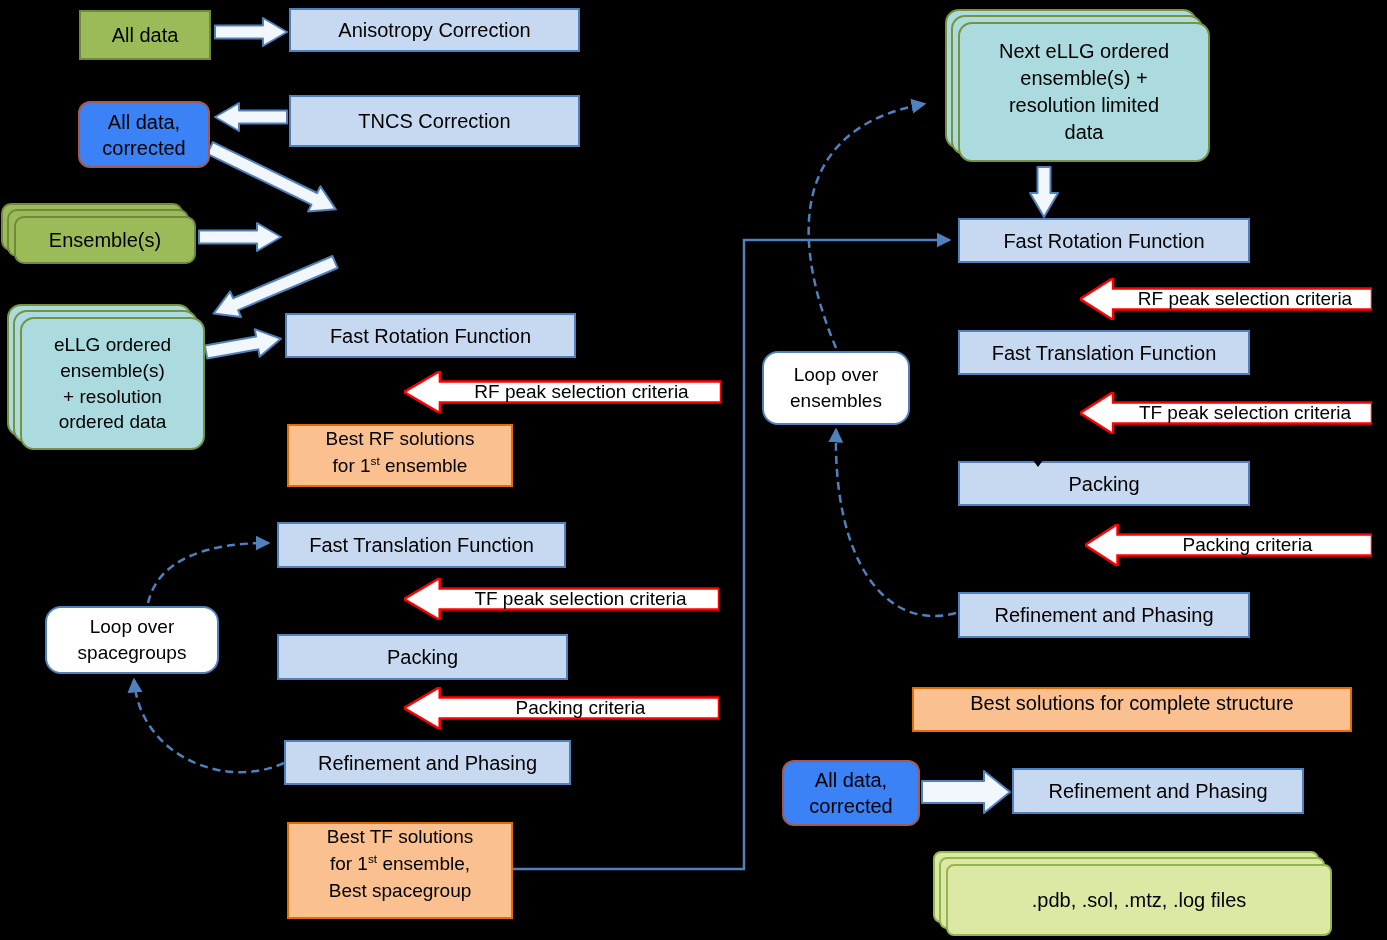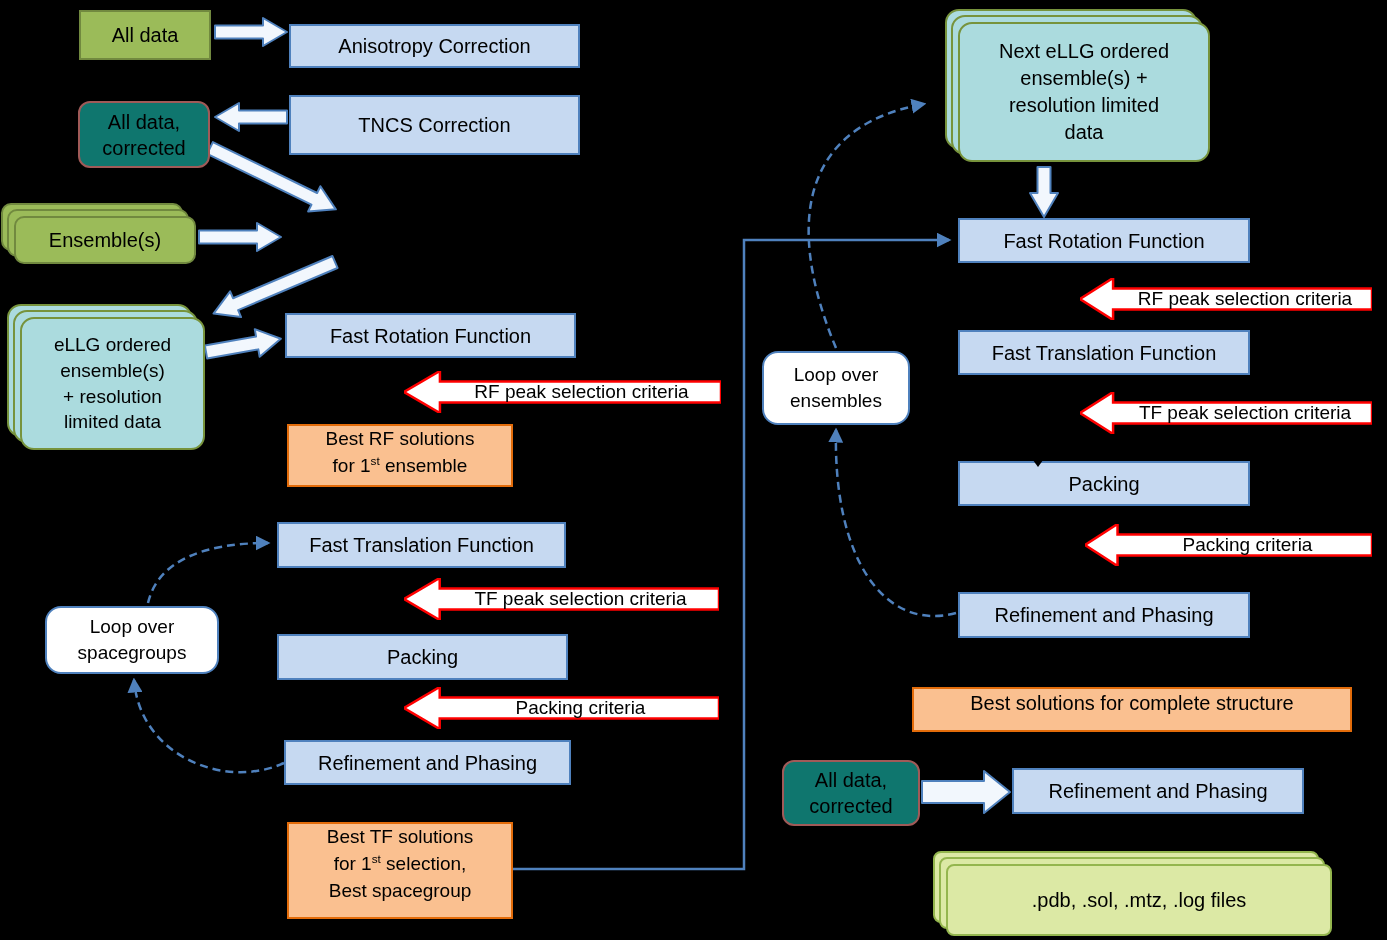--- a/index.html
+++ b/index.html
@@ -3,21 +3,21 @@
 <meta charset="utf-8">
 <style>
   *{margin:0;padding:0;box-sizing:border-box}
   html,body{background:#000}
   body{font-family:"Liberation Sans",sans-serif;color:#000}
   .canvas{position:relative;width:1387px;height:940px;background:#000;overflow:hidden}
   .overlay{position:absolute;left:0;top:0;z-index:1;pointer-events:none}
   .proc{position:absolute;z-index:2;background:#C6D9F1;border:2px solid #4F81BD;display:flex;align-items:center;justify-content:center;font-size:20px;text-align:center;line-height:1.2}
   .orange{position:absolute;z-index:2;background:#FAC090;border:2px solid #E36C0A;display:flex;flex-direction:column;align-items:center;justify-content:flex-start;font-size:19px;text-align:center;line-height:1.4}
   .green-box{position:absolute;z-index:2;background:#9BBB59;border:2px solid #71893F;border-radius:0;display:flex;align-items:center;justify-content:center;font-size:20px;text-align:center}
-  .pink-box{position:absolute;z-index:2;background:#0f766e;border:2px solid #A05A58;border-radius:12px;display:flex;flex-direction:column;align-items:center;justify-content:center;font-size:20px;text-align:center;line-height:1.3}
+  .pink-box{position:absolute;z-index:2;background:#3b82f6;border:2px solid #A05A58;border-radius:12px;display:flex;flex-direction:column;align-items:center;justify-content:center;font-size:20px;text-align:center;line-height:1.3}
   .loop{position:absolute;z-index:2;background:#FFFFFF;border:2.5px solid #4F81BD;border-radius:16px;display:flex;flex-direction:column;align-items:center;justify-content:center;font-size:19px;text-align:center;line-height:1.35}
   .stack{position:absolute;z-index:2}
   .stack .layer{position:absolute;left:0;top:0;width:100%;height:100%;border:2px solid;border-radius:14px}
   .stack .layer.l2{transform:translate(-13px,-13px)}
   .stack .layer.l1{transform:translate(-7px,-7px)}
   .teal .layer{background:#ABDBDE;border-color:#77933C}
   .greens .layer{background:#9BBB59;border-color:#71893F;border-radius:10px}
   .files .layer{background:#DCE9A5;border-color:#94B64E;border-radius:8px}
   .stack .content{position:absolute;inset:0;z-index:3;display:flex;flex-direction:column;align-items:center;justify-content:center;font-size:20px;text-align:center;line-height:1.35}
   .red-arrow{position:absolute;z-index:2}
@@ -69,25 +69,25 @@
     <path class="dash" d="M284,763 C225,790 140,756 134,680" marker-end="url(#arr)"></path>
     <path class="dash" d="M956,613 C885,632 833,560 836,430" marker-end="url(#arr)"></path>
     <path class="dash" d="M836,348 C797,255 780,130 924,104" marker-end="url(#arr)"></path>
     <path class="solid" d="M513,869 L744,869 L744,240 L949,240" marker-end="url(#arr)"></path>
   </svg>
 
   <div class="green-box" style="left:79px;top:10px;width:132px;height:50px">
     <span>All data</span>
   </div>
 
-  <div class="proc" style="left:289px;top:24px;width:291px;height:44px">
+  <div class="proc" style="left:289px;top:8px;width:291px;height:44px">
     <span>Anisotropy Correction</span>
   </div>
 
-  <div class="proc" style="left:289px;top:95px;width:291px;height:60px">
+  <div class="proc" style="left:289px;top:95px;width:291px;height:52px">
     <span>TNCS Correction</span>
   </div>
 
   <div class="pink-box" style="left:78px;top:101px;width:132px;height:67px">
     <div>All data,</div>
     <div>corrected</div>
   </div>
 
   <div class="stack greens" style="left:14px;top:216px;width:182px;height:48px">
     <div class="layer l2"></div>
@@ -98,21 +98,21 @@
 
 
   <div class="stack teal" style="left:20px;top:317px;width:185px;height:133px">
     <div class="layer l2"></div>
     <div class="layer l1"></div>
     <div class="layer"></div>
     <div class="content" style="font-size:19px">
       <div>eLLG ordered</div>
       <div>ensemble(s)</div>
       <div>+ resolution</div>
-      <div>limited data</div>
+      <div>ordered data</div>
     </div>
   </div>
 
   <div class="proc" style="left:285px;top:313px;width:291px;height:45px">
     <span>Fast Rotation Function</span>
   </div>
 
   <div class="red-arrow" style="left:404px;top:371px;width:317px;height:42px">
     <svg viewBox="0 0 300 44" preserveAspectRatio="none">
         <polygon points="34,0 0,22 34,44 34,33 300,33 300,11 34,11"></polygon>
@@ -151,21 +151,21 @@
     <span>Refinement and Phasing</span>
   </div>
 
   <div class="loop" style="left:45px;top:606px;width:174px;height:68px">
     <div>Loop over</div>
     <div>spacegroups</div>
   </div>
 
   <div class="orange" style="left:287px;top:822px;width:226px;height:97px">
     <div>Best TF solutions</div>
-    <div><span>for 1</span><sup>st</sup><span> selection,</span></div>
+    <div><span>for 1</span><sup>st</sup><span> ensemble,</span></div>
     <div>Best spacegroup</div>
   </div>
 
   <div class="stack teal" style="left:958px;top:22px;width:252px;height:140px">
     <div class="layer l2"></div>
     <div class="layer l1"></div>
     <div class="layer"></div>
     <div class="content">
       <div>Next eLLG ordered</div>
       <div>ensemble(s) +</div>

